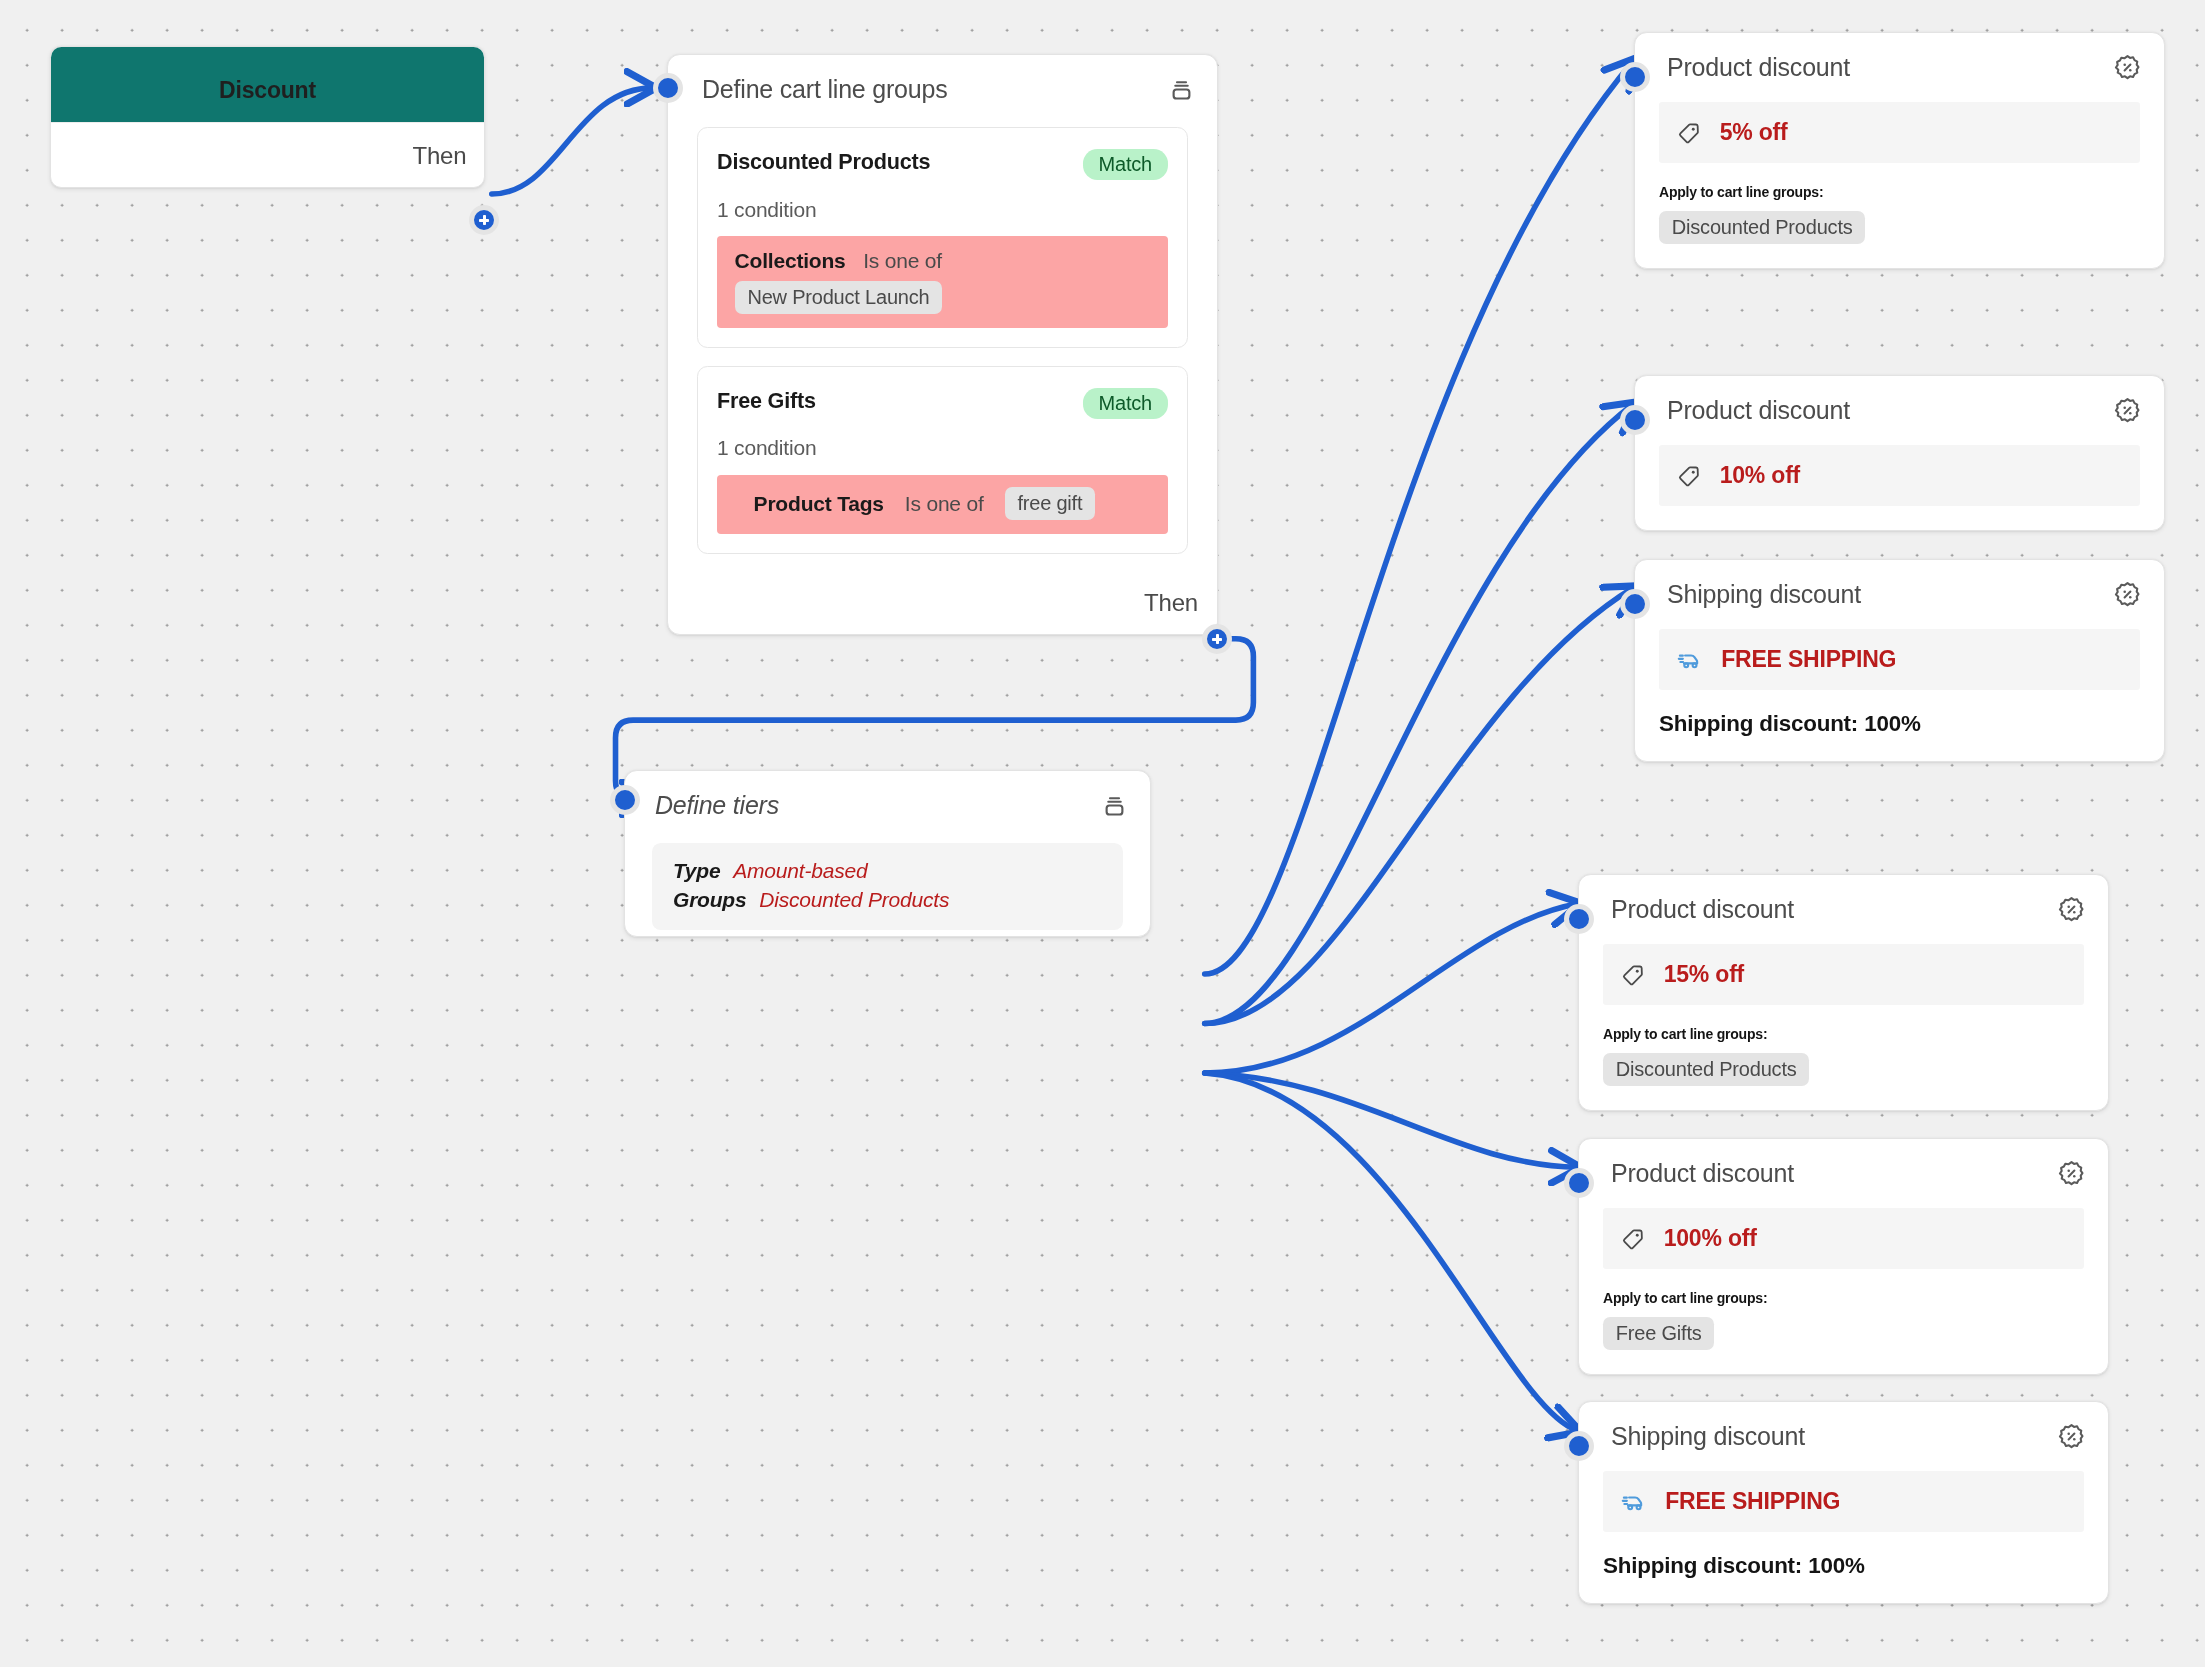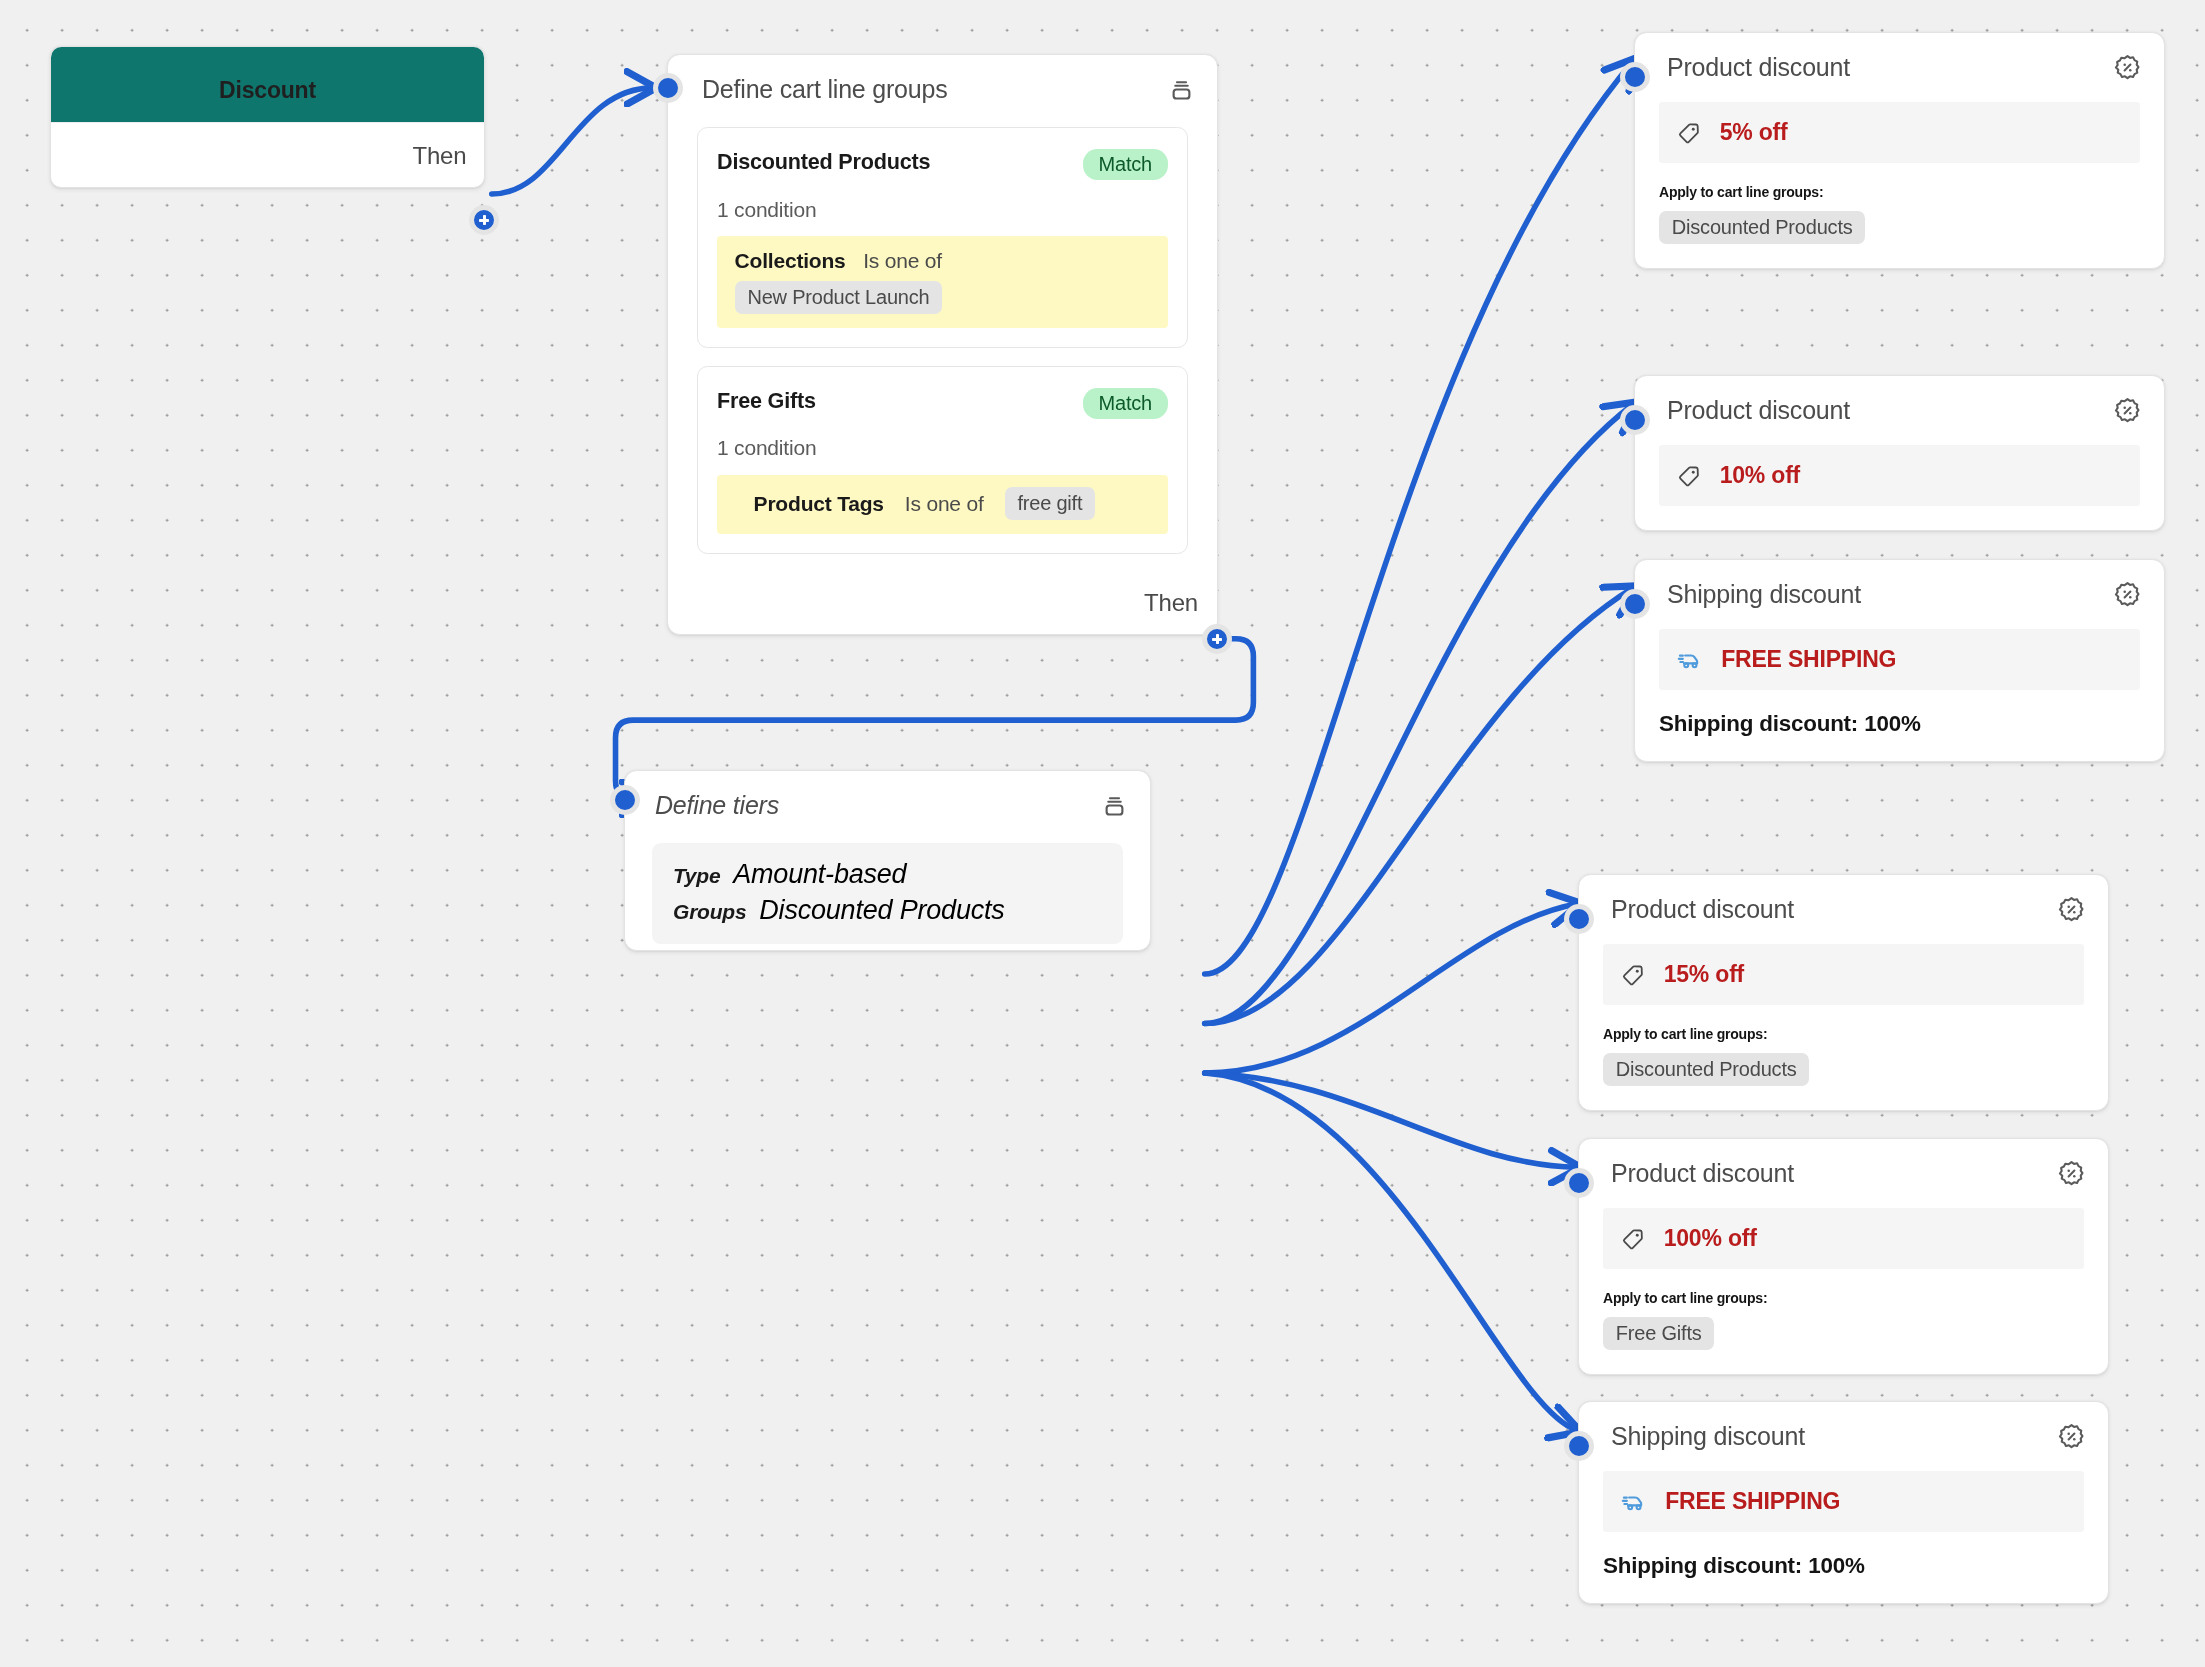--- a/index.html
+++ b/index.html
@@ -78,21 +78,21 @@
     background: #fff;
   }
   .cond-top { display: flex; align-items: flex-start; justify-content: space-between; }
   .cond-name { font-size: 21.6px; font-weight: 700; color: #1a1a1a; letter-spacing: -0.2px; }
   .badge-match {
     background: #b9f2c9; color: #0d5a29;
     font-size: 20px; padding: 4px 16px; border-radius: 14.4px; letter-spacing: -0.2px;
   }
   .cond-count { font-size: 21px; color: #5b5b5b; margin-top: 17.6px; letter-spacing: -0.2px; }
   .cond-row {
-    margin-top: 14.4px; background: #fef9c3; border-radius: 4px;
+    margin-top: 14.4px; background: #fca5a5; border-radius: 4px;
     padding: 12.8px 17.6px 14.4px 17.6px;
   }
   .cond-inline { display: flex; align-items: center; gap: 17.6px; flex-wrap: wrap; }
   .cond-field { font-size: 21px; font-weight: 700; color: #1a1a1a; letter-spacing: -0.2px; }
   .cond-op { font-size: 21px; color: #4a4a4a; letter-spacing: -0.2px; }
   .chip {
     display: inline-block; background: #e4e4e4; color: #4a4a4a;
     font-size: 20px; padding: 4.8px 12.8px; border-radius: 7.2px; letter-spacing: -0.2px;
   }
   .cond-vals { margin-top: 8px; }
@@ -100,21 +100,21 @@
   .gnode-foot { height: 62px; display:flex; align-items:center; justify-content:flex-end; padding-right: 19px; }
 
   
   .kv-box {
     margin: 3.2px 27px 0 27px; background: #f4f4f4; border-radius: 8.8px;
     padding: 16px 21px 17.6px 21px;
   }
   .kv-line { display: flex; align-items: baseline; gap: 12.8px; }
   .kv-line + .kv-line { margin-top: 4.8px; }
   .kv-k { font-size: 21px; font-weight: 700; color: #1a1a1a; letter-spacing: -0.2px; }
-  .kv-v { font-size: 27px; color: #000000; letter-spacing: -0.2px; }
+  .kv-v { font-size: 21px; color: #b91c1c; letter-spacing: -0.2px; }
 
   .tier-list { margin-top: 27px; padding-bottom: 14.4px; }
   .tier-row {
     height: 50px; display: flex; align-items: center; justify-content: flex-end;
     padding-right: 19px; position: relative;
   }
   .tier-label { font-size: 23px; color: #3d3d3d; letter-spacing: -0.2px; }
   .tier-row .port { top: 9.6px; }
 
   

